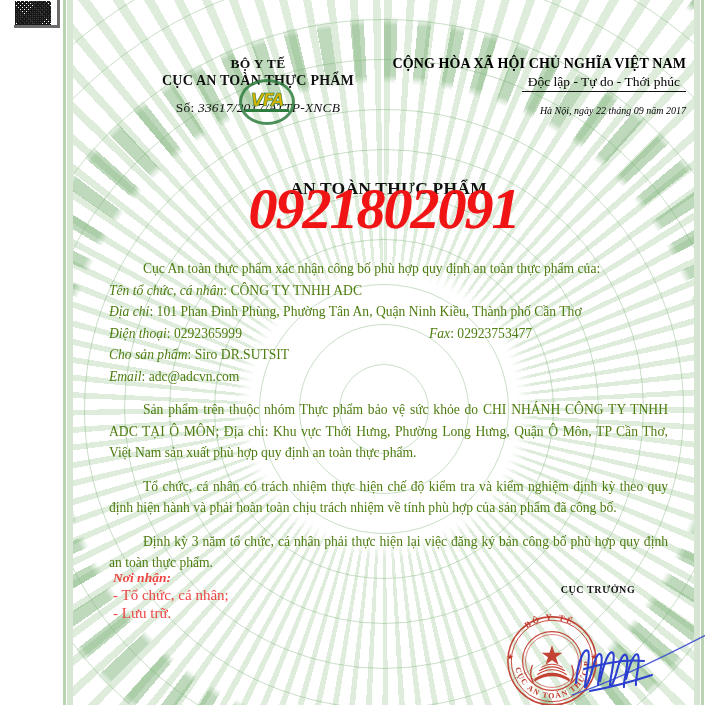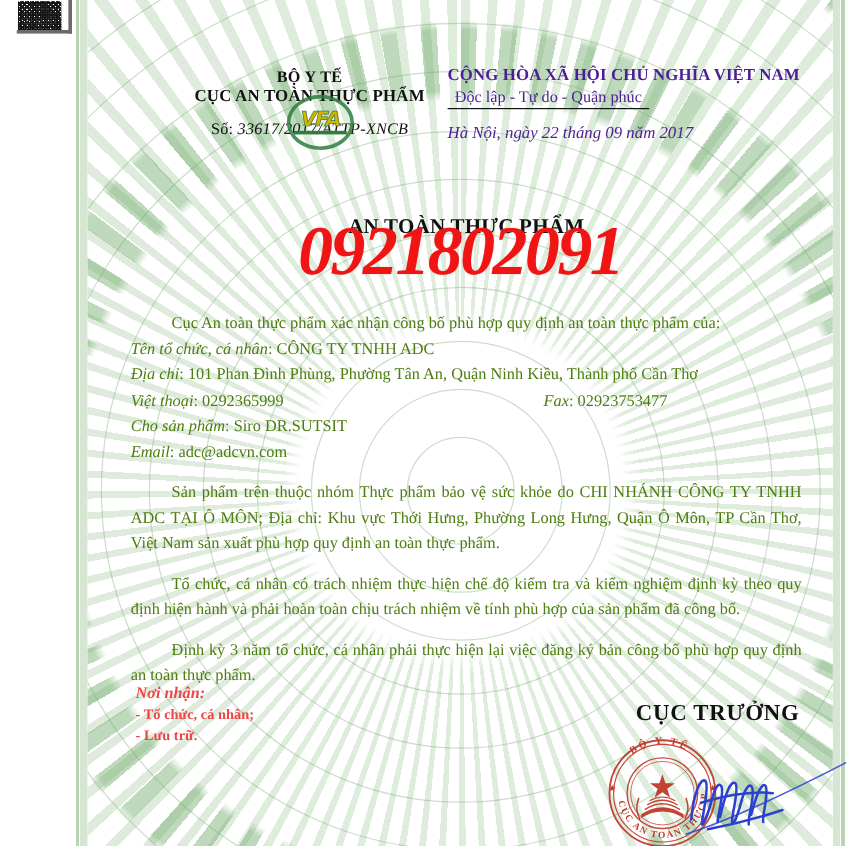--- a/index.html
+++ b/index.html
@@ -127,58 +127,58 @@
     position: absolute; left: 0; right: 0; top: 11px; text-align: center;
     font-family: "DejaVu Sans", sans-serif;
     font-weight: bold; font-style: italic; font-size: 17px;
     color: #d8b400; -webkit-text-stroke: .6px #2f7d3e; letter-spacing: -1px;
   }
   .vfa .bar {
     position: absolute; left: 6px; right: 6px; top: 30px; height: 3px; background: #2f7d3e;
   }
 
   .hdr-right {
-    position: absolute; left: 300px; top: 56px; width: 330px; text-align: left; color: #4c1d95;
+    position: absolute; left: 283px; top: 56px; width: 330px; text-align: right; color: #000000;
   }
   .hdr-right .l1 { font-size: 14px; font-weight: bold; letter-spacing: .1px; }
   .hdr-right .l2 {
     font-size: 13.5px; margin: 1px auto 0; display: inline-block;
     border-bottom: 1.2px solid #111; padding: 0 6px 1px;
   }
-  .hdr-right .date { font-size: 14px; font-style: italic; margin-top: 13px; }
+  .hdr-right .date { font-size: 10px; font-style: italic; margin-top: 13px; }
 
   .title {
     position: absolute; left: 40px; right: 30px; top: 176px; text-align: center;
     color: #111; font-weight: bold; font-size: 17.5px; line-height: 25px; letter-spacing: .2px;
   }
 
   .watermark {
     position: absolute; left: 50%; top: 175px; transform: translateX(-50%);
     font-family: "Liberation Serif", serif;
     font-style: italic; font-weight: bold; font-size: 58px;
     color: #f01414; white-space: nowrap; letter-spacing: -2px;
     text-shadow: 0 0 1px rgba(240,20,20,.5);
   }
 
   .body { position: absolute; left: 36px; right: 26px; top: 258px; color: #4d7c0f; }
   .body p { font-size: 13.6px; line-height: 21.5px; text-align: justify; }
   .body .lead { text-indent: 34px; }
   .fld { font-style: italic; }
   .row-inline { position: relative; }
-  .row-inline .fax { position: absolute; left: 344px; top: 0; white-space: nowrap; }
+  .row-inline .fax { position: absolute; left: 320px; top: 0; white-space: nowrap; }
   .para { margin-top: 12px; text-indent: 34px; }
 
   .footer { position: absolute; left: 40px; top: 570px; color: #ef4444; }
   .footer .nn { font-style: italic; font-weight: bold; font-size: 13.5px; }
-  .footer .li { font-size: 12px; line-height: 18px; font-weight: bold; }
+  .footer .li { font-size: 15px; line-height: 18px; }
 
   .sign {
     position: absolute; left: 430px; top: 584px; width: 190px; text-align: center; color: #111;
   }
-  .sign .role { font-size: 19px; font-weight: bold; letter-spacing: .6px; }
+  .sign .role { font-size: 10px; font-weight: bold; letter-spacing: .6px; }
 
   .seal {
     position: absolute; left: 420px; top: 610px; width: 118px; height: 100px;
   }
   .seal svg { width: 100%; height: 100%; }
   .signature {
     position: absolute; left: 487px; top: 625px; width: 160px; height: 80px;
   }
   .signature svg { width: 100%; height: 100%; }
 </style>
@@ -230,21 +230,21 @@
       </div>
 
       <div class="vfa">
         <div class="ring"></div>
         <div class="txt">VFA</div>
         <div class="bar"></div>
       </div>
 
       <div class="hdr-right">
         <div class="l1">CỘNG HÒA XÃ HỘI CHỦ NGHĨA VIỆT NAM</div>
-        <div class="l2">Độc lập - Tự do - Quận phúc</div>
+        <div class="l2">Độc lập - Tự do - Thới phúc</div>
         <div class="date">Hà Nội, ngày 22 tháng 09 năm 2017</div>
       </div>
 
       <div class="title">
         <div>AN TOÀN THỰC PHẨM</div>
       </div>
 
       <div class="watermark">0921802091</div>
 
       <div class="body">
@@ -252,21 +252,21 @@
 
         <p>
           <span class="fld">Tên tổ chức, cá nhân</span><span>: </span><span>CÔNG TY TNHH ADC</span>
         </p>
 
         <p>
           <span class="fld">Địa chỉ</span><span>: </span><span>101 Phan Đình Phùng, Phường Tân An, Quận Ninh Kiều, Thành phố Cần Thơ</span>
         </p>
 
         <p class="row-inline">
-          <span class="fld">Việt thoại</span><span>: </span><span>0292365999</span>
+          <span class="fld">Điện thoại</span><span>: </span><span>0292365999</span>
           <span class="fax">
             <span class="fld">Fax</span><span>: </span><span>02923753477</span>
           </span>
         </p>
 
         <p>
           <span class="fld">Cho sản phẩm</span><span>: </span><span>Siro DR.SUTSIT</span>
         </p>
 
         <p>

